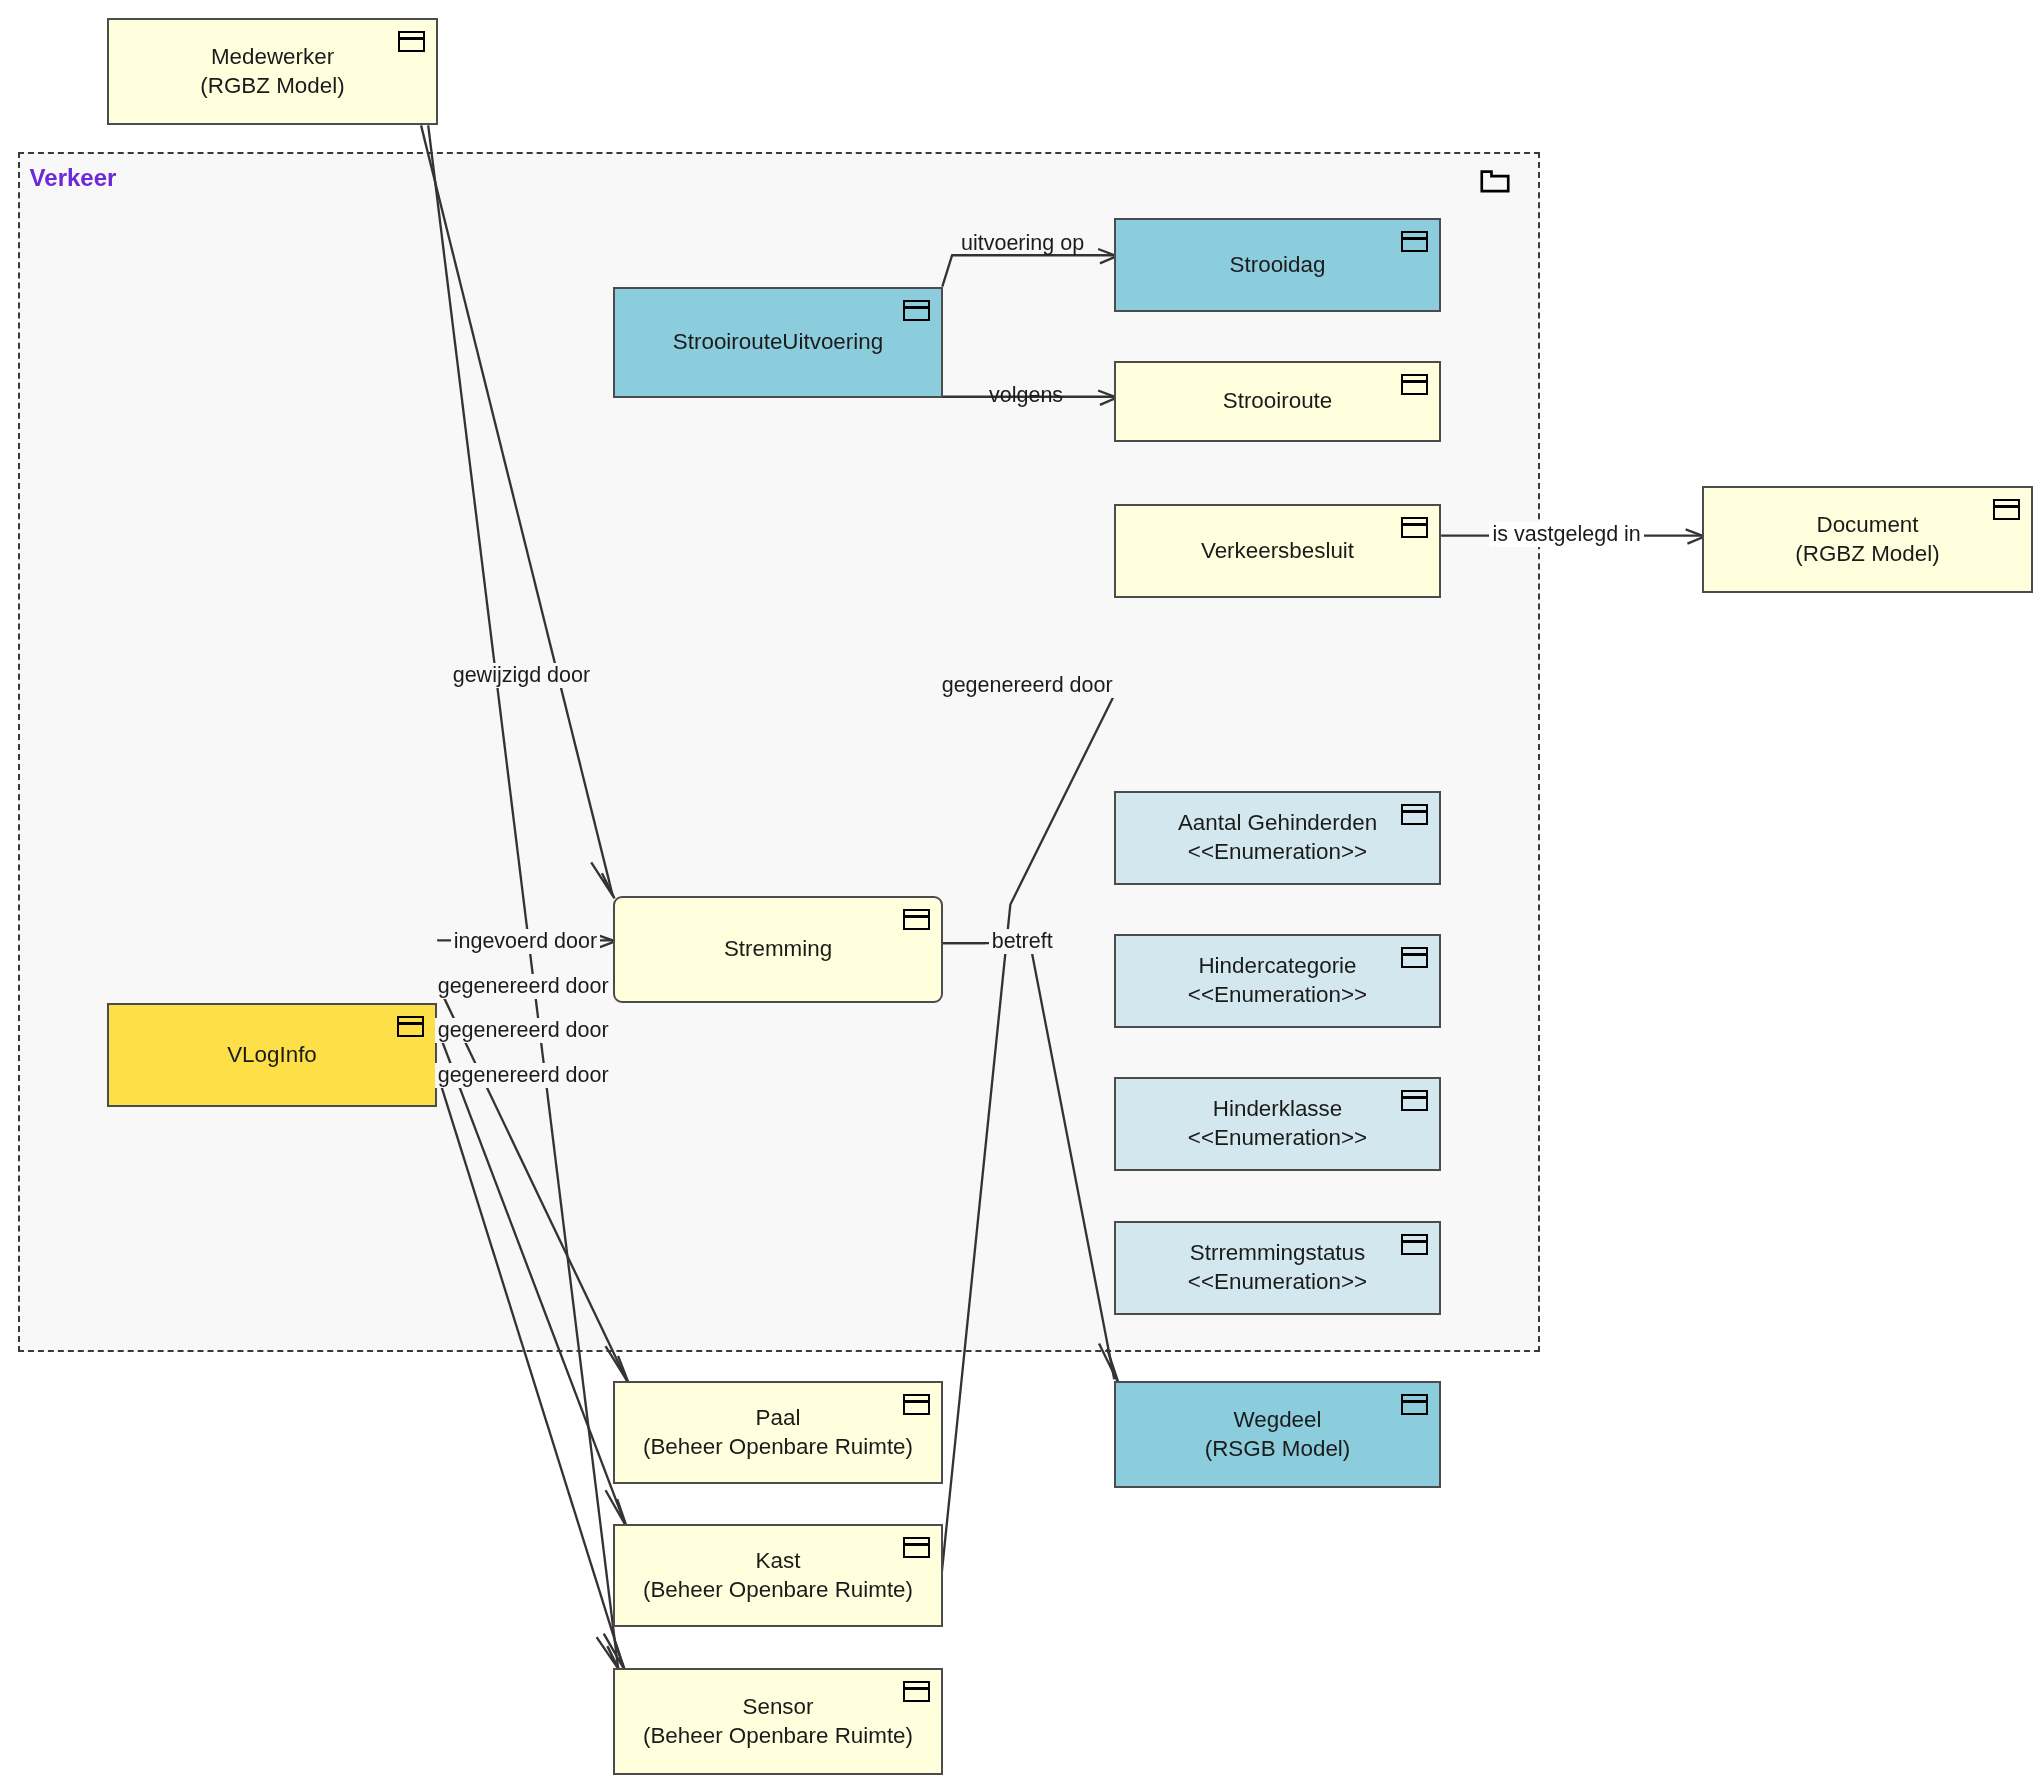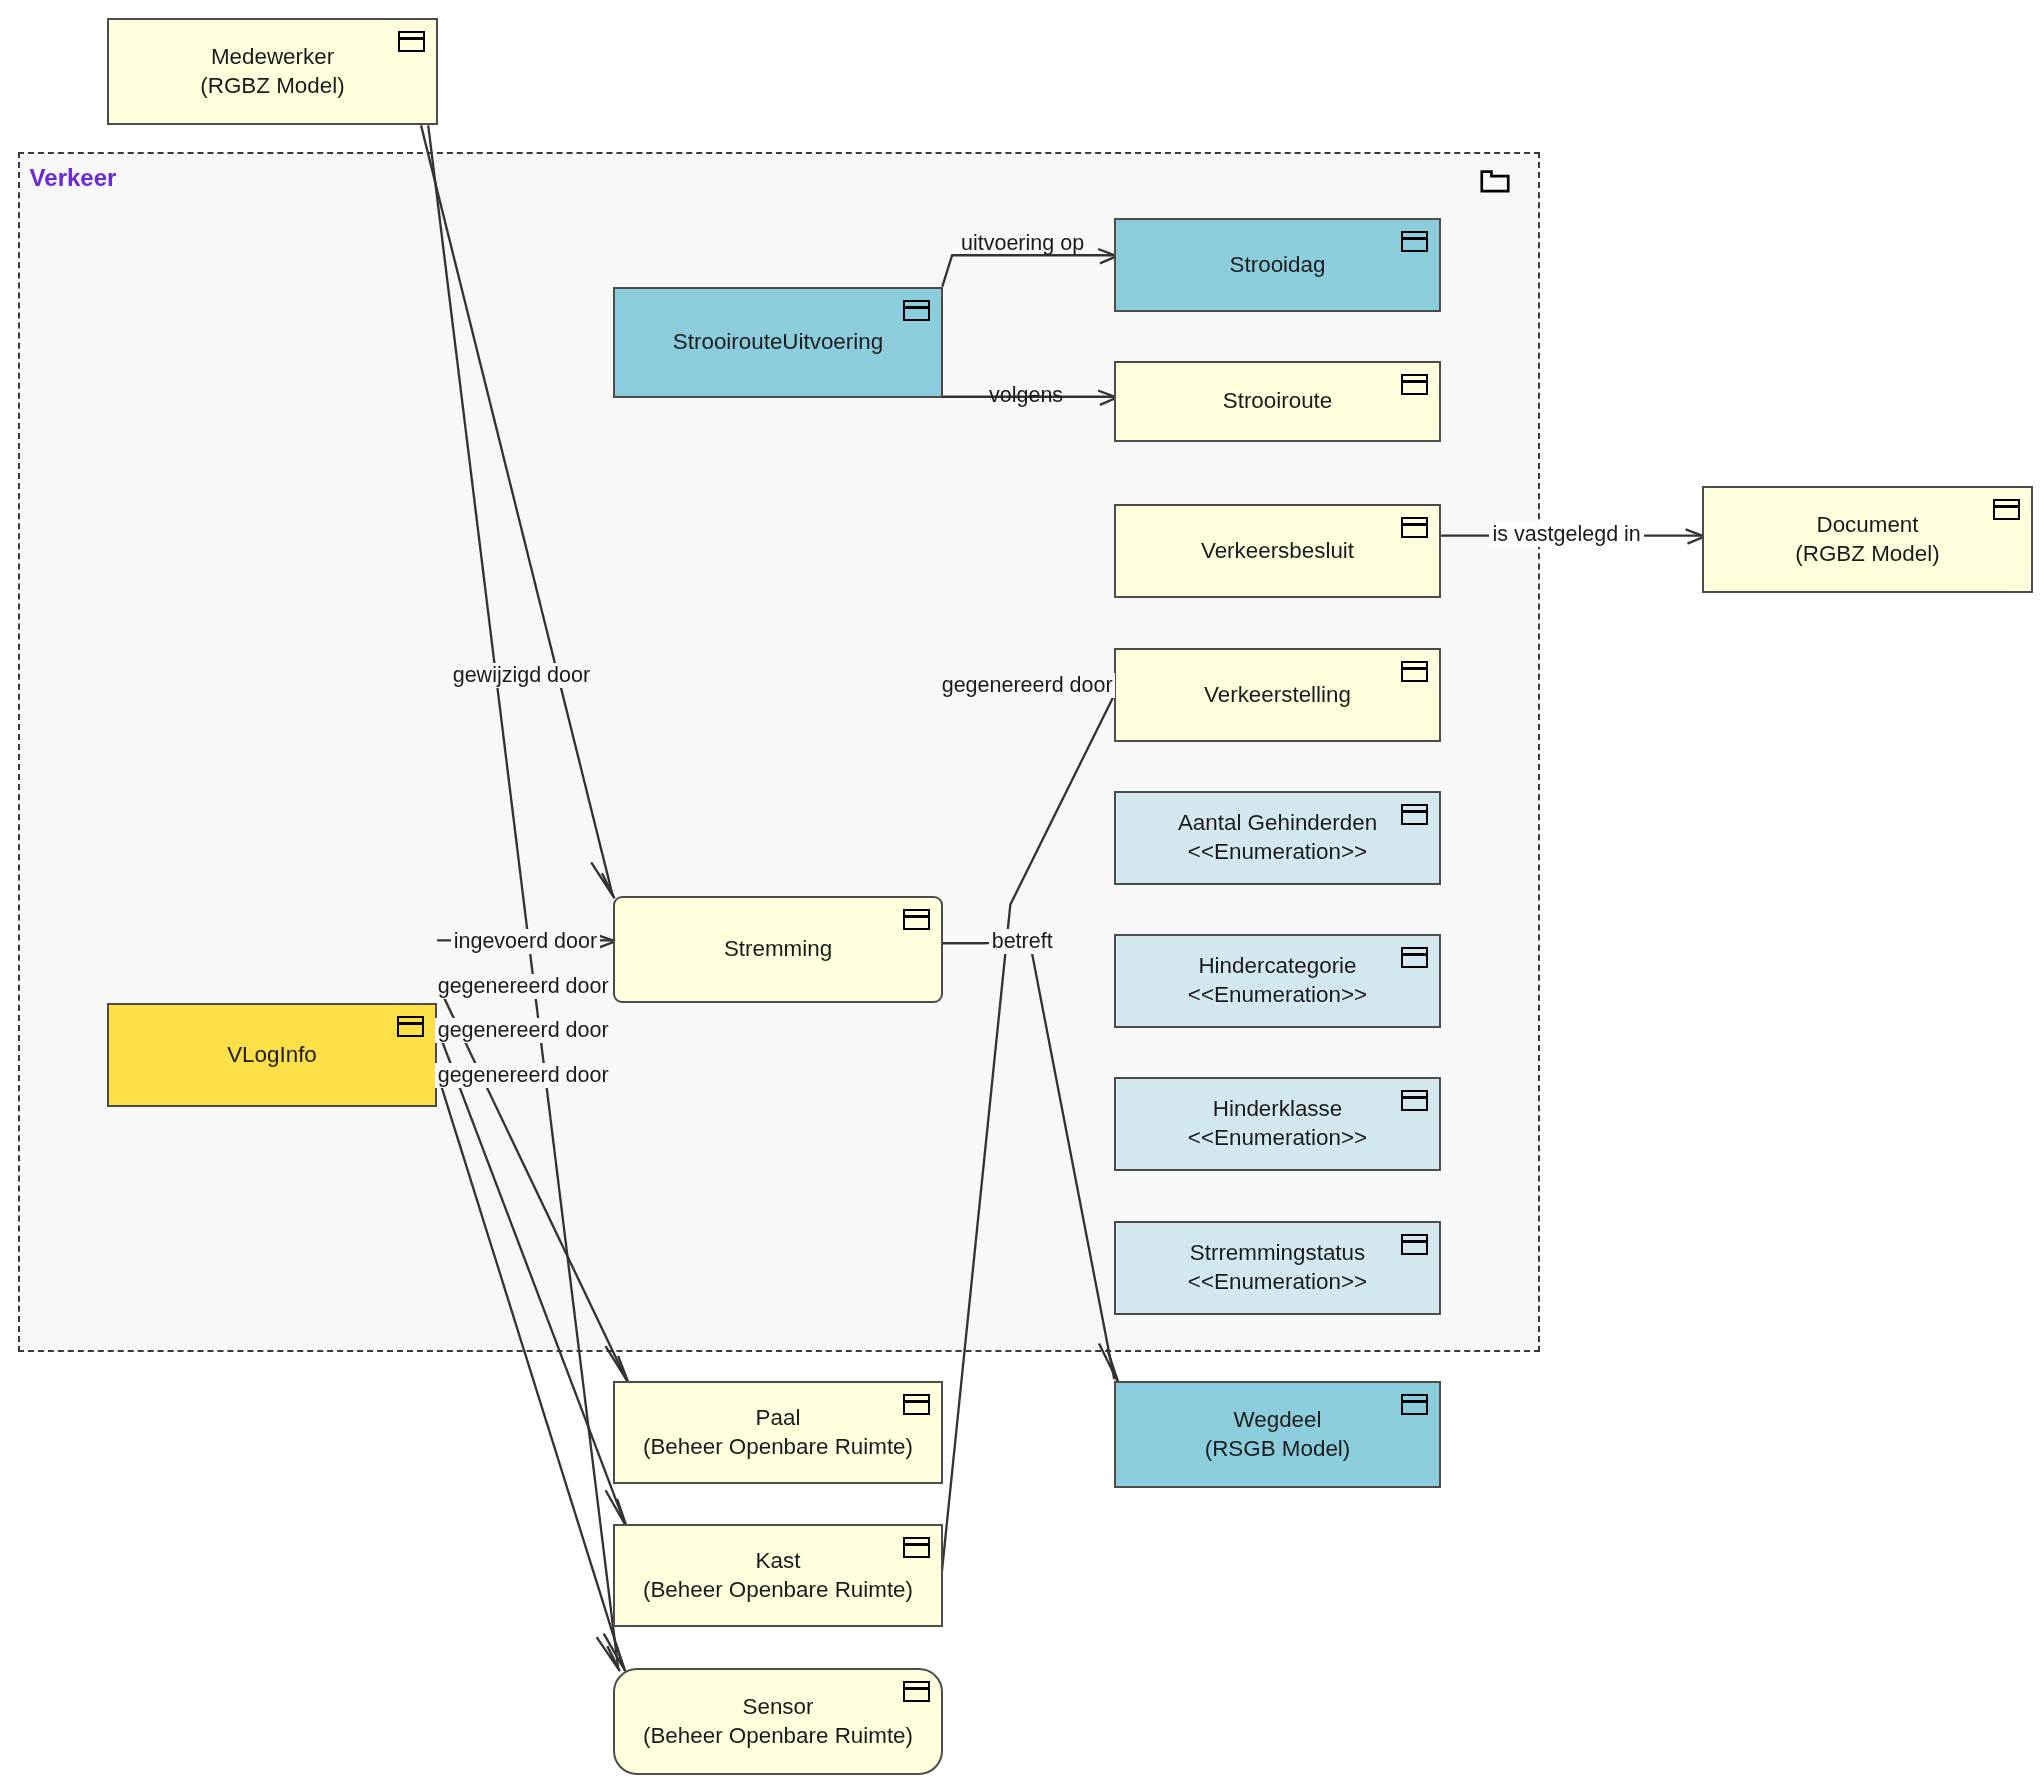--- a/index.html
+++ b/index.html
@@ -157,24 +157,20 @@
   <div class="node" style="left:1114px; top:361px; width:327px; height:81px; background:#ffffdd;">
     <span>Strooiroute</span>
     <span class="node-icon"></span>
   </div>
 
   <div class="node" style="left:1114px; top:504px; width:327px; height:94px; background:#ffffdd;">
     <span>Verkeersbesluit</span>
     <span class="node-icon"></span>
   </div>
 
-  <div class="node" style="left:1114px; top:648px; width:327px; height:94px; background:#ffffdd;">
-    <span>Verkeerstelling</span>
-    <span class="node-icon"></span>
-  </div>
 
   <div class="node" style="left:1114px; top:791px; width:327px; height:94px; background:#d3e7ee;">
     <span>Aantal Gehinderden</span>
     <span class="line2">&lt;&lt;Enumeration&gt;&gt;</span>
     <span class="node-icon"></span>
   </div>
 
   <div class="node" style="left:1114px; top:934px; width:327px; height:94px; background:#d3e7ee;">
     <span>Hindercategorie</span>
     <span class="line2">&lt;&lt;Enumeration&gt;&gt;</span>
@@ -214,21 +210,21 @@
     <span class="line2">(Beheer Openbare Ruimte)</span>
     <span class="node-icon"></span>
   </div>
 
   <div class="node" style="left:613px; top:1524px; width:330px; height:103px; background:#ffffdd;">
     <span>Kast</span>
     <span class="line2">(Beheer Openbare Ruimte)</span>
     <span class="node-icon"></span>
   </div>
 
-  <div class="node" style="left:613px; top:1668px; width:330px; height:107px; background:#ffffdd;border-radius:24px;">
+  <div class="node" style="left:613px; top:1668px; width:330px; height:107px; background:#ffffdd;">
     <span>Sensor</span>
     <span class="line2">(Beheer Openbare Ruimte)</span>
     <span class="node-icon"></span>
   </div>
 
   <div class="node" style="left:1114px; top:1381px; width:327px; height:107px; background:#8ccddd;align-items:center;">
     <span>Wegdeel</span>
     <span class="line2">(RSGB Model)</span>
     <span class="node-icon"></span>
   </div>

